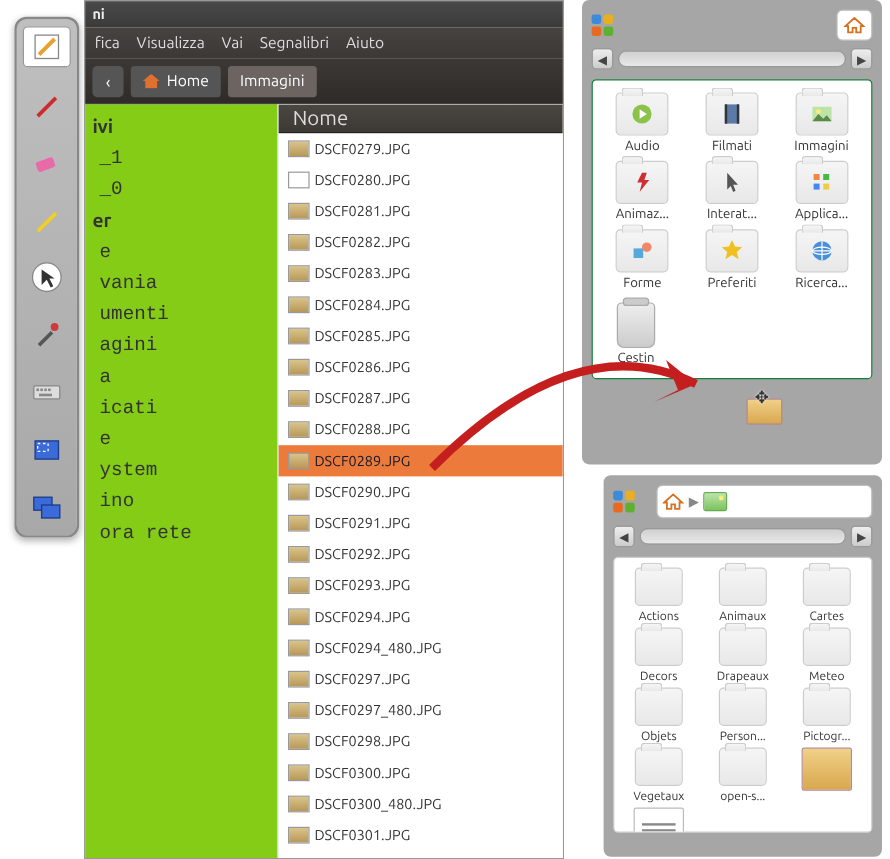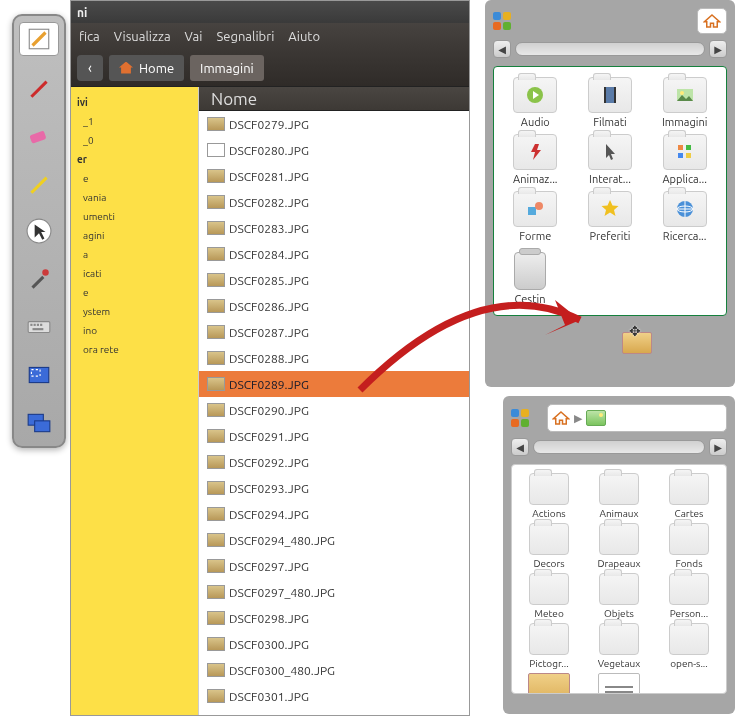--- a/index.html
+++ b/index.html
@@ -16,23 +16,23 @@
   .fm-titlebar { height:22px; background:linear-gradient(#4a4a4a,#3a3a3a); color:#eee; display:flex; align-items:center; padding:0 6px; font-size:12px; font-weight:bold;}
   .fm-menu { height:26px; background:linear-gradient(#474340,#3c3835); color:#ddd; display:flex; align-items:center; padding:0 8px; gap:14px; font-size:13px; }
   .fm-menu span { cursor:default; }
   .fm-nav { height:38px; background:linear-gradient(#3c3835,#2f2b28); display:flex; align-items:center; padding:0 6px; gap:6px; border-bottom:1px solid #222;}
   .nav-back { width:26px; height:26px; background:#555; border-radius:4px; color:#fff; display:flex; align-items:center; justify-content:center; font-size:14px;}
   .crumb { height:26px; padding:0 10px; background:#555; color:#fff; border-radius:3px; display:flex; align-items:center; gap:6px; font-size:13px; }
   .crumb.active { background:#6b6460; }
   .crumb .home-ic { width:14px; height:12px; background:#e07030; clip-path: polygon(50% 0,100% 50%,85% 50%,85% 100%,15% 100%,15% 50%,0 50%); }
 
   .fm-body { display:flex; height:calc(100% - 86px); }
-  .fm-side { width:127px; background:#fde047; padding:6px 4px; font-size:10px; color:#333; overflow:hidden;}
+  .fm-side { width:160px; background:#84cc16; padding:6px 4px; font-size:16px; color:#333; overflow:hidden;}
   .fm-side .hdr { font-weight:bold; padding:4px 2px; }
-  .fm-side .item { padding:4px 4px 4px 8px; white-space:nowrap; }
+  .fm-side .item { padding:4px 4px 4px 8px; white-space:nowrap;font-family:Liberation Mono, monospace; }
 
   .fm-list { flex:1; background:#fff; border-left:1px solid #ccc; overflow-y:auto; }
   .list-hdr { height:24px; background:linear-gradient(#4a4642,#3d3935); color:#ddd; display:flex; align-items:center; padding:0 12px; font-size:17px; border-bottom:1px solid #222;}
   .frow { display:flex; align-items:center; height:26px; padding:0 8px; gap:4px; color:#333; }
   .frow.sel { background:#ec7b3b; color:#0f172a; }
   .thumb { width:18px; height:14px; background:linear-gradient(#d9c48a,#b89858); border:1px solid #999; flex-shrink:0; }
   .thumb.empty { background:#fff; }
 
   
   .lib { position:absolute; right:7px; top:0; width:250px; height:387px; background:#a6a6a6; border-radius:6px; padding:8px; }
@@ -437,24 +437,20 @@
         <div class="gitem">
           <div class="folder"></div>
           <div class="lbl">Decors</div>
         </div>
         <div class="gitem">
           <div class="folder"></div>
           <div class="lbl">Drapeaux</div>
         </div>
         <div class="gitem">
           <div class="folder"></div>
-          <div class="lbl">Fonds</div>
-        </div>
-        <div class="gitem">
-          <div class="folder"></div>
           <div class="lbl">Meteo</div>
         </div>
         <div class="gitem">
           <div class="folder"></div>
           <div class="lbl">Objets</div>
         </div>
         <div class="gitem">
           <div class="folder"></div>
           <div class="lbl">Person...</div>
         </div>

